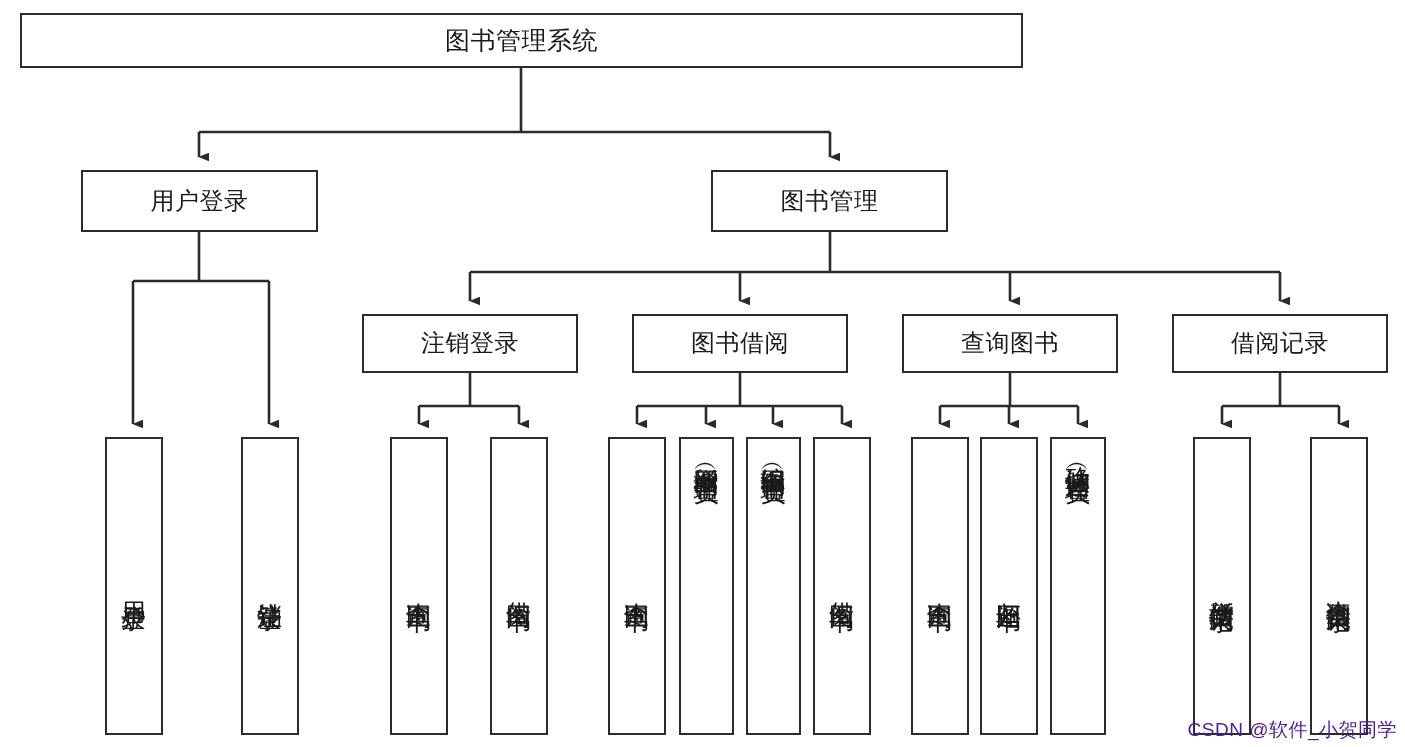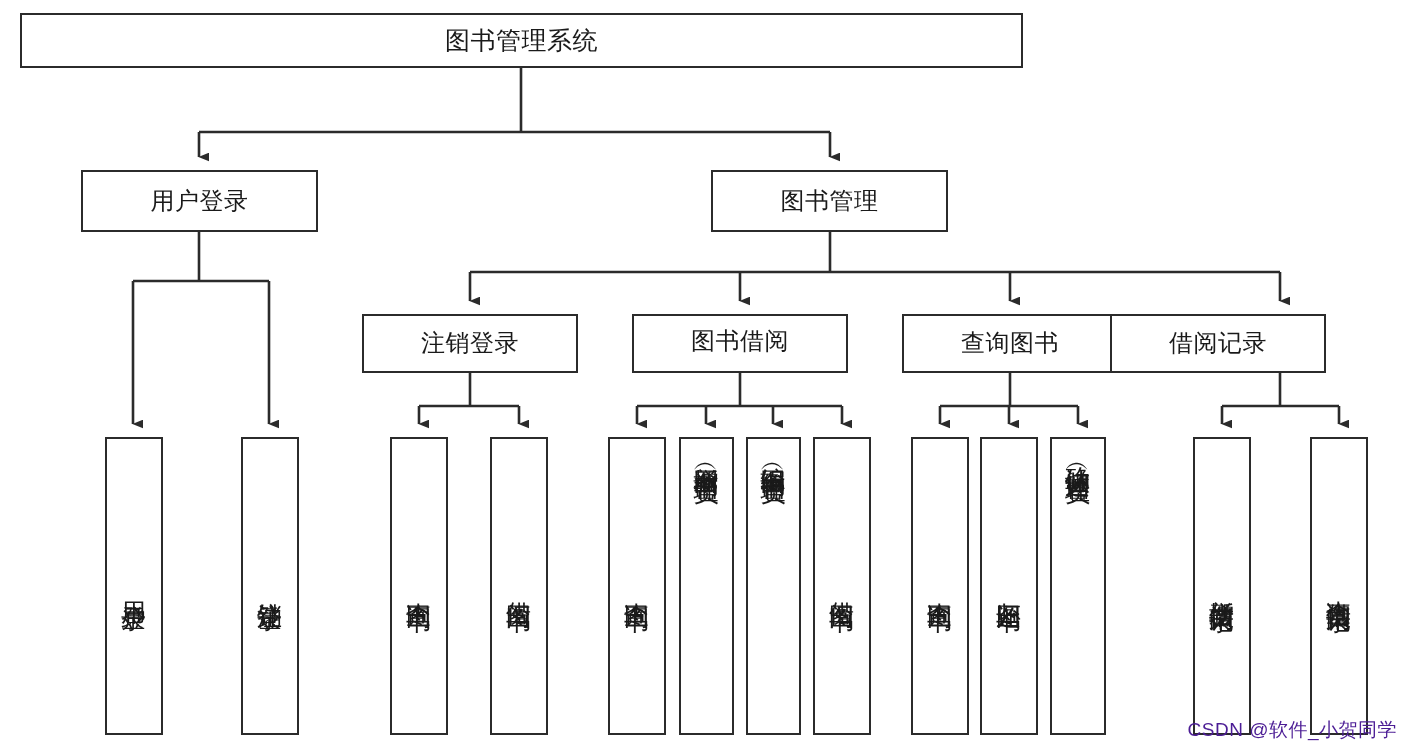--- a/index.html
+++ b/index.html
@@ -139,29 +139,29 @@
   </div>
 
   <div class="node-box" style="left:711px; top:170px; width:237px; height:62px;">
     <span class="node-label-h">图书管理</span>
   </div>
 
   <div class="node-box" style="left:362px; top:314px; width:216px; height:59px;">
     <span class="node-label-h">注销登录</span>
   </div>
 
-  <div class="node-box" style="left:632px; top:314px; width:216px; height:59px;font-family:Liberation Mono, monospace;">
+  <div class="node-box" style="left:632px; top:314px; width:216px; height:59px;">
     <span class="node-label-h">图书借阅</span>
   </div>
 
   <div class="node-box" style="left:902px; top:314px; width:216px; height:59px;">
     <span class="node-label-h">查询图书</span>
   </div>
 
-  <div class="node-box" style="left:1110px; top:314px; width:216px; height:59px;font-family:Liberation Serif, serif;">
+  <div class="node-box" style="left:1172px; top:314px; width:216px; height:59px;font-family:Liberation Serif, serif;">
     <span class="node-label-h">借阅记录</span>
   </div>
 
   <div class="node-box leaf leaf-center" style="left:105px; top:437px; width:58px; height:298px;">
     <span class="node-label-v">用户登录</span>
   </div>
 
   <div class="node-box leaf leaf-center" style="left:241px; top:437px; width:58px; height:298px;">
     <span class="node-label-v">注销登录</span>
   </div>

